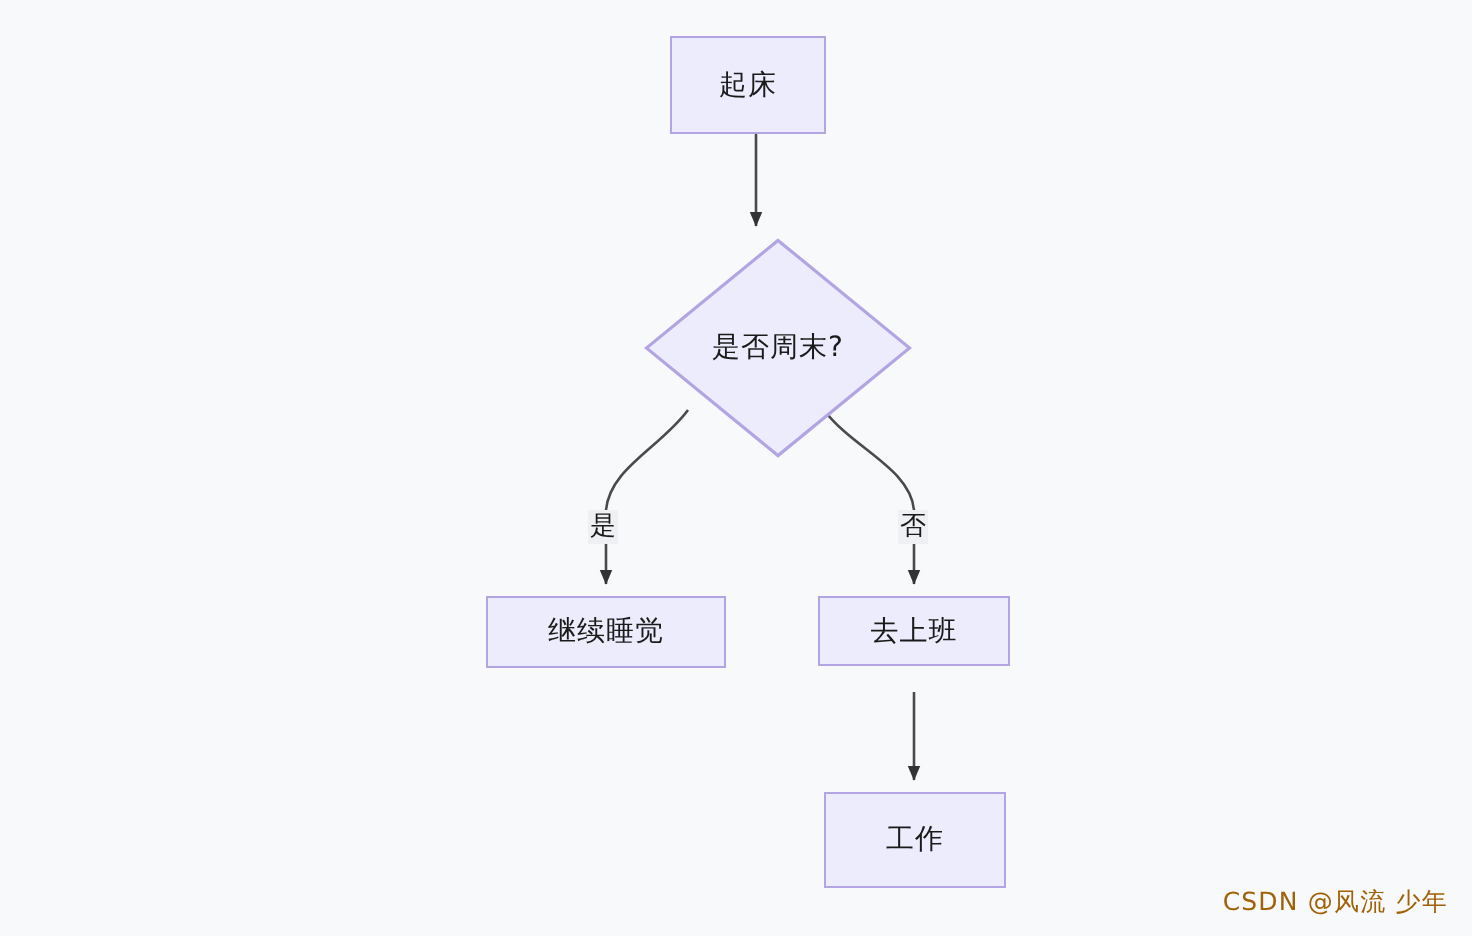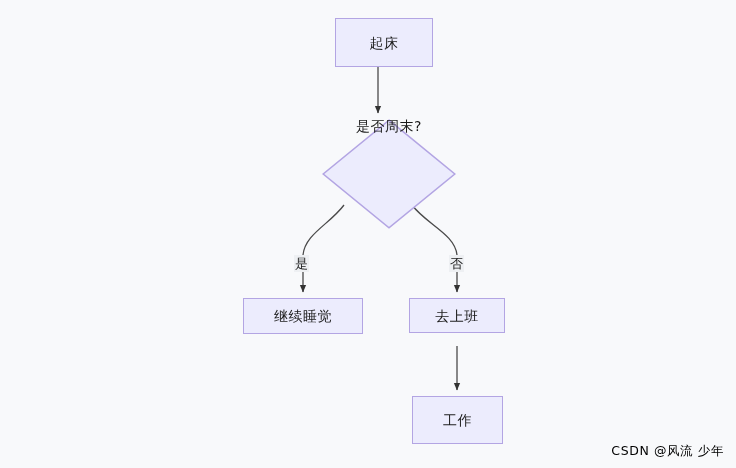--- a/index.html
+++ b/index.html
@@ -30,21 +30,21 @@
     align-items: center;
     justify-content: center;
     color: #1a1a1a;
     font-size: 14px;
     letter-spacing: 0.5px;
     line-height: 1;
   }
   .node-diamond-wrap {
     position: absolute;
     display: flex;
-    align-items: flex-start;
+    align-items: center;
     justify-content: center;
   }
   .node-diamond-shape {
     position: absolute;
     left: 0;
     top: 0;
     width: 100%;
     height: 100%;
   }
   .node-diamond-label {
@@ -63,21 +63,21 @@
     font-size: 13px;
     line-height: 1;
     padding: 2px 1px;
     white-space: nowrap;
     z-index: 3;
   }
   .watermark {
     position: absolute;
     right: 12px;
     bottom: 8px;
-    color: #000000;
+    color: #a16207;
     font-size: 12.5px;
     letter-spacing: 0.6px;
     white-space: nowrap;
     user-select: none;
   }
 </style>
 </head>
 <body>
 
 <svg id="flow-canvas" viewBox="0 0 736 468" xmlns="http://www.w3.org/2000/svg">
@@ -89,21 +89,21 @@
 
   <path d="M378,67 L378,113" fill="none" stroke="#4a4a4a" stroke-width="1.3" marker-end="url(#arrowhead)"></path>
 
   <path d="M344,205 C330,224 305,234 303,255 L303,292" fill="none" stroke="#4a4a4a" stroke-width="1.3" marker-end="url(#arrowhead)"></path>
 
   <path d="M412,205 C426,224 455,234 457,255 L457,292" fill="none" stroke="#4a4a4a" stroke-width="1.3" marker-end="url(#arrowhead)"></path>
 
   <path d="M457,346 L457,390" fill="none" stroke="#4a4a4a" stroke-width="1.3" marker-end="url(#arrowhead)"></path>
 </svg>
 
-<div class="node-box" id="node-start" style="left: 335px; top: 18px; width: 98px; height: 49px;">起床</div>
+<div class="node-box" id="node-start" style="left: 335px; top: 18px; width: 78px; height: 49px;">起床</div>
 
 <div class="node-diamond-wrap" id="node-decide" style="left: 322px; top: 119px; width: 134px; height: 110px;">
   <svg class="node-diamond-shape" viewBox="0 0 134 110" preserveAspectRatio="none">
     <polygon points="67,1.2 132.8,55 67,108.8 1.2,55" fill="#ececfd" stroke="#b3a5e3" stroke-width="1.6"></polygon>
   </svg>
   <span class="node-diamond-label">是否周末?</span>
 </div>
 
 <div class="node-box" id="node-sleep" style="left: 243px; top: 298px; width: 120px; height: 36px;">继续睡觉</div>
 

